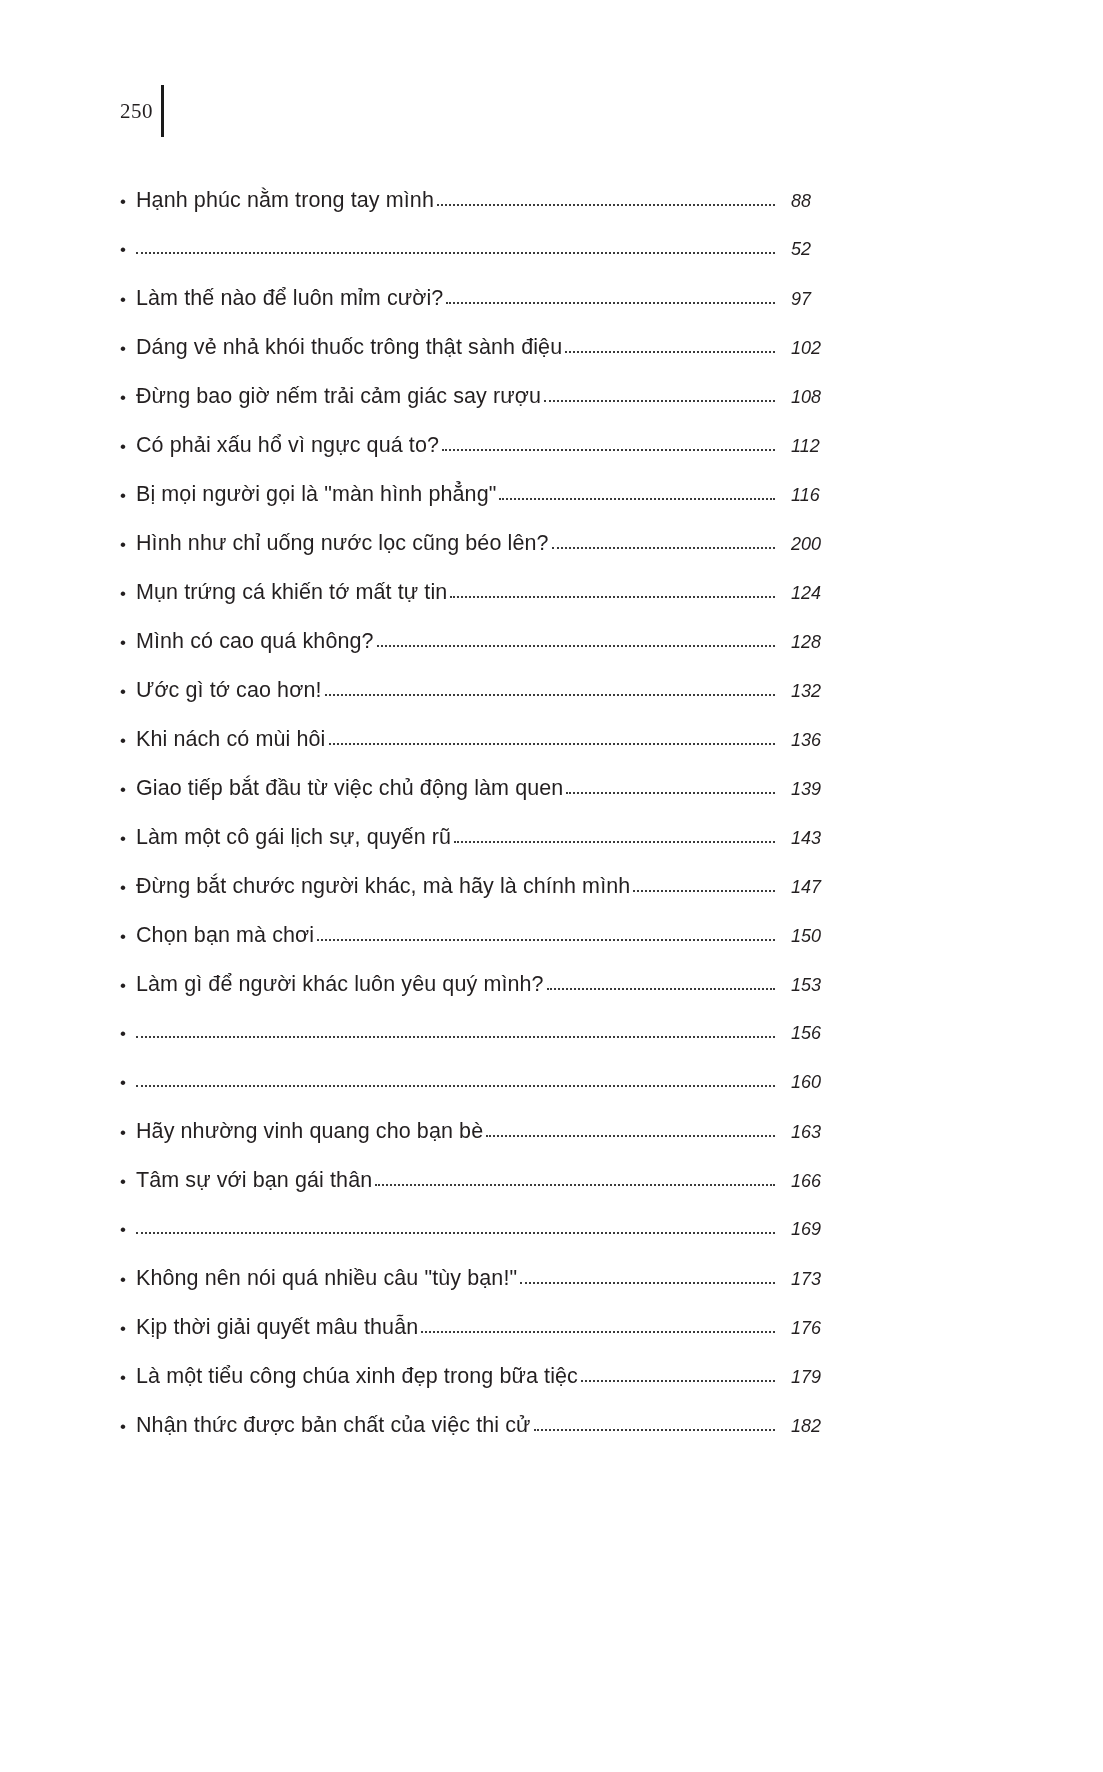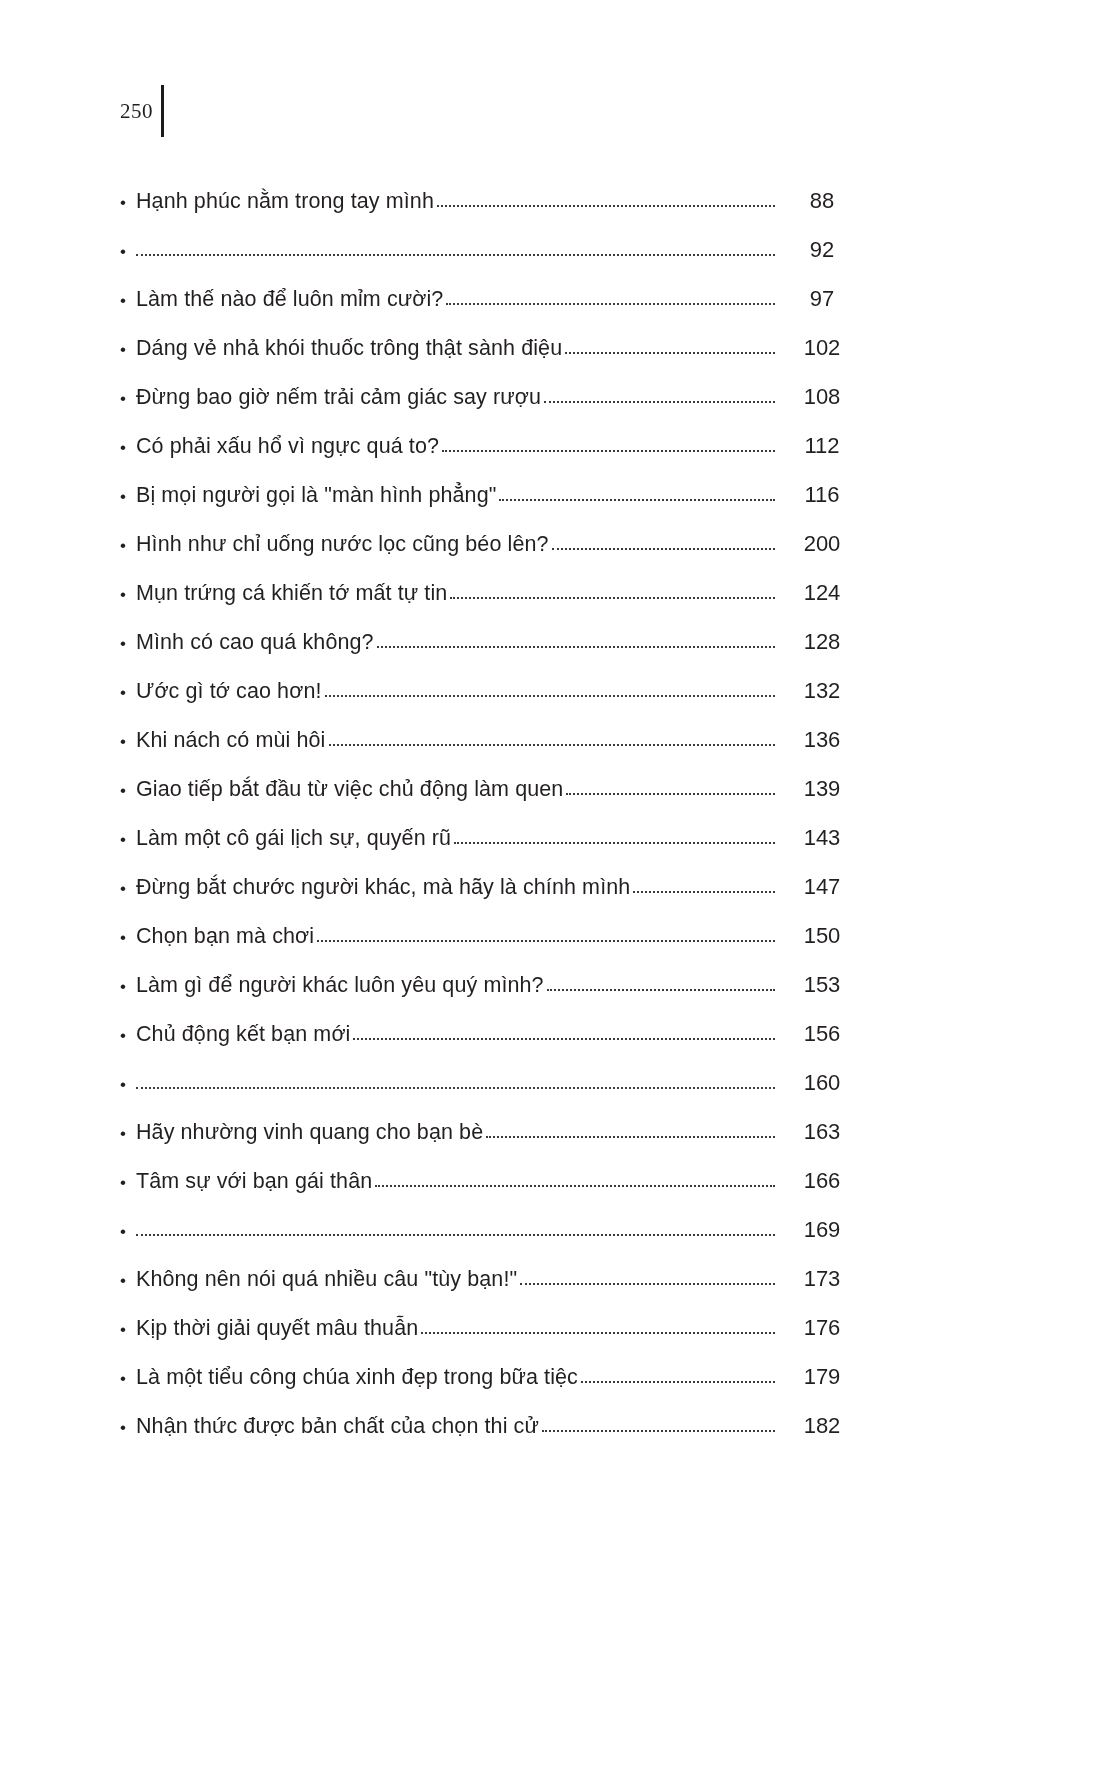--- a/index.html
+++ b/index.html
@@ -67,22 +67,23 @@
   .leader {
     flex: 1 1 auto;
     min-width: 12px;
     border-bottom: 2.6px dotted #3a3a3a;
     transform: translateY(-1px);
   }
   .pagenum {
     flex: 0 0 auto;
     width: 62px;
     margin-left: 16px;
-    text-align: center;
-    font-size: 22px;
+    text-align: left;
+    font-size: 18px;
+    font-style: italic;
   }
 </style>
 </head>
 <body>
 
 <div class="page">
   <header class="page-header">
     <span class="page-number">250</span>
     <span class="page-rule"></span>
   </header>
@@ -91,21 +92,21 @@
   <li class="toc-row">
     <span class="bullet">•</span>
     <span class="title">Hạnh phúc nằm trong tay mình</span>
     <span class="leader"></span>
     <span class="pagenum">88</span>
   </li>
 
   <li class="toc-row">
     <span class="bullet">•</span>
     <span class="leader"></span>
-    <span class="pagenum">92</span>
+    <span class="pagenum">52</span>
   </li>
 
   <li class="toc-row">
     <span class="bullet">•</span>
     <span class="title">Làm thế nào để luôn mỉm cười?</span>
     <span class="leader"></span>
     <span class="pagenum">97</span>
   </li>
 
   <li class="toc-row">
@@ -201,21 +202,20 @@
 
   <li class="toc-row">
     <span class="bullet">•</span>
     <span class="title">Làm gì để người khác luôn yêu quý mình?</span>
     <span class="leader"></span>
     <span class="pagenum">153</span>
   </li>
 
   <li class="toc-row">
     <span class="bullet">•</span>
-    <span class="title">Chủ động kết bạn mới</span>
     <span class="leader"></span>
     <span class="pagenum">156</span>
   </li>
 
   <li class="toc-row">
     <span class="bullet">•</span>
     <span class="leader"></span>
     <span class="pagenum">160</span>
   </li>
 
@@ -255,18 +255,18 @@
 
   <li class="toc-row">
     <span class="bullet">•</span>
     <span class="title">Là một tiểu công chúa xinh đẹp trong bữa tiệc</span>
     <span class="leader"></span>
     <span class="pagenum">179</span>
   </li>
 
   <li class="toc-row">
     <span class="bullet">•</span>
-    <span class="title">Nhận thức được bản chất của chọn thi cử</span>
+    <span class="title">Nhận thức được bản chất của việc thi cử</span>
     <span class="leader"></span>
     <span class="pagenum">182</span>
   </li>
 </ul>
 </div>
 
 </body></html>

